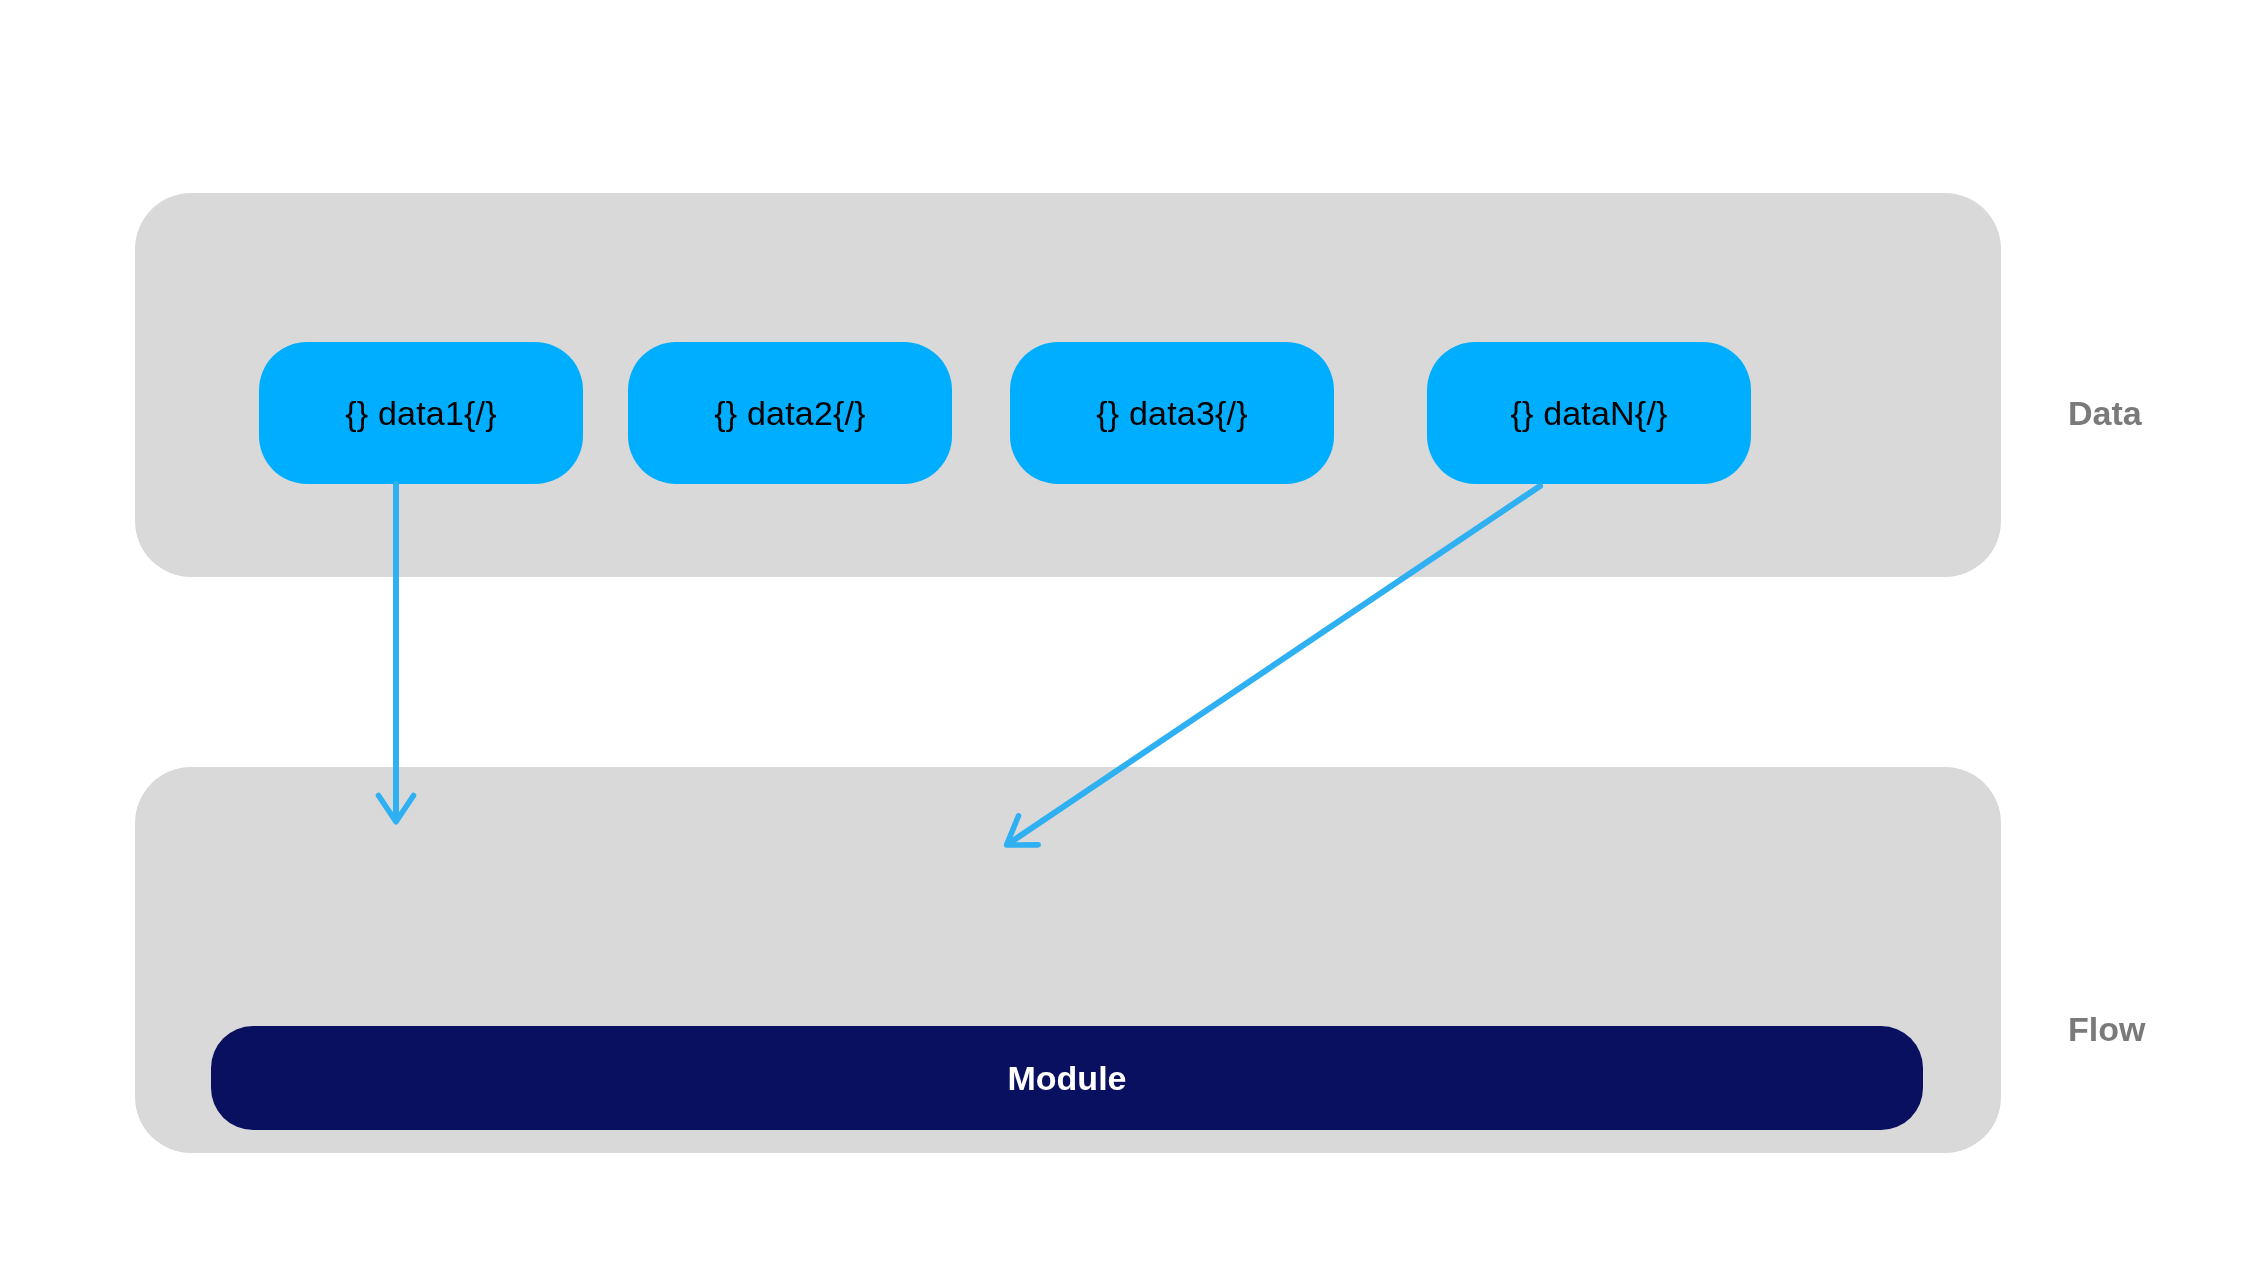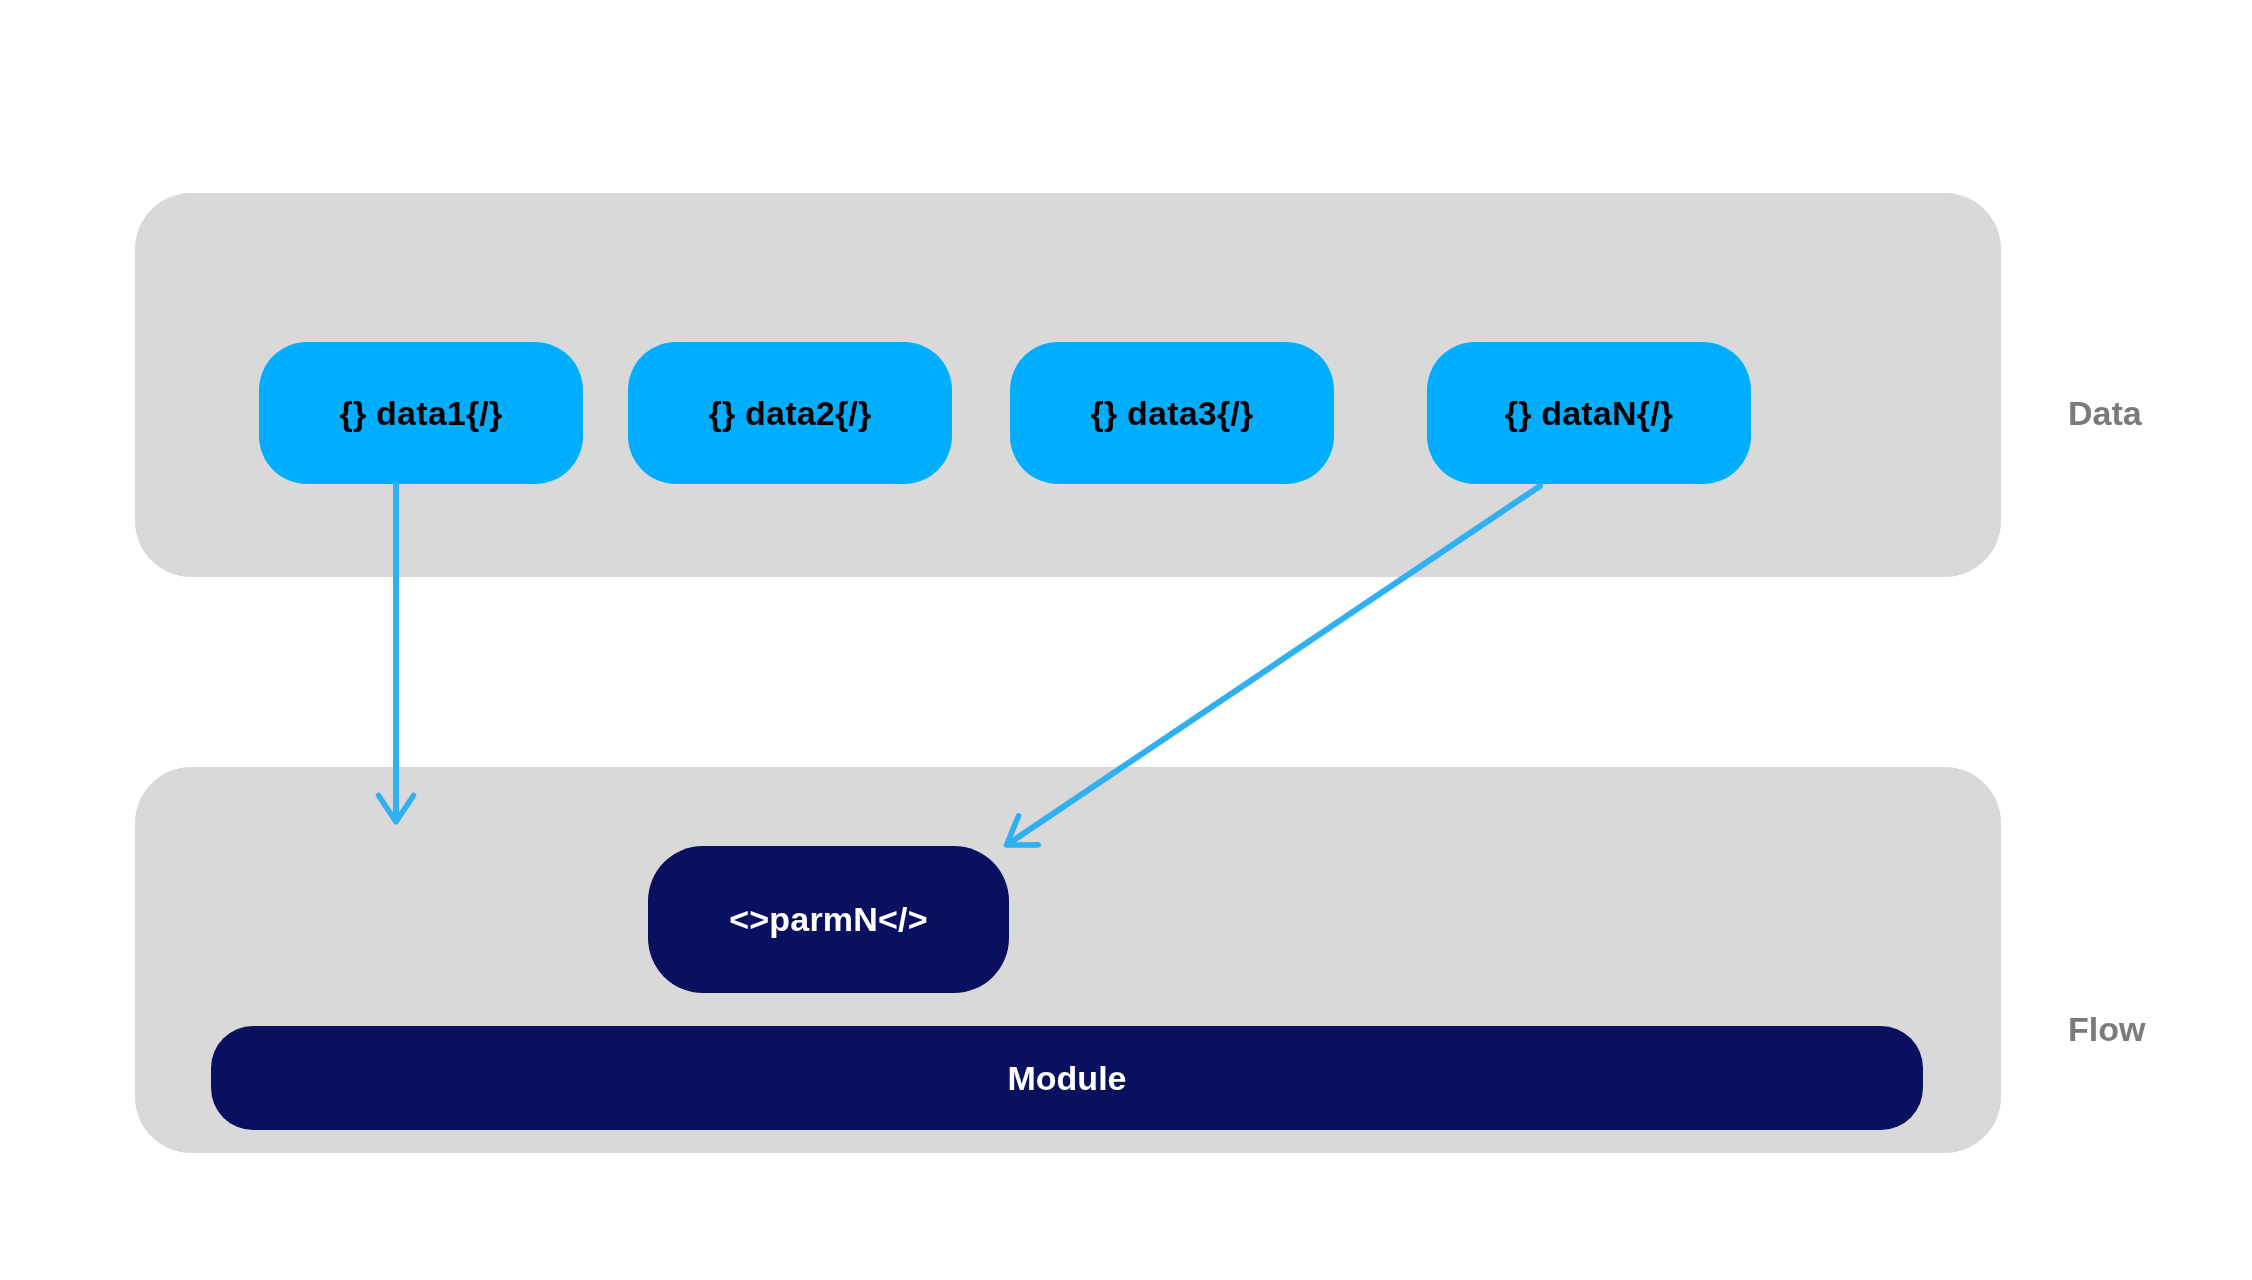--- a/index.html
+++ b/index.html
@@ -23,21 +23,21 @@
     border-radius: 56px;
   }
   .section.data-section { top: 193px; height: 384px; }
   .section.flow-section { top: 767px; height: 386px; }
 
   .node {
     position: absolute;
     display: flex;
     align-items: center;
     justify-content: center;
-    font-weight: 700;
+    font-weight: 400;
     font-size: 34px;
     letter-spacing: 0.2px;
     white-space: nowrap;
   }
   .data-node {
     top: 342px;
     width: 324px;
     height: 142px;
     background: #00aeff;
     color: #000000;
@@ -102,23 +102,20 @@
   <div class="node data-node" style="left:628px;">
     <span>{} data2{/}</span>
   </div>
   <div class="node data-node" style="left:1010px;">
     <span>{} data3{/}</span>
   </div>
   <div class="node data-node" style="left:1427px;align-items:center;">
     <span>{} dataN{/}</span>
   </div>
 
-  <div class="node flow-node" style="left:648px;">
-    <span>&lt;&gt;parmN&lt;/&gt;</span>
-  </div>
 
   <div class="module-bar">
     <span>Module</span>
   </div>
 
   <div class="section-label data-label">Data</div>
   <div class="section-label flow-label">Flow</div>
 
   <svg class="connector-layer" width="2252" height="1280" viewBox="0 0 2252 1280" xmlns="http://www.w3.org/2000/svg">
     <defs>

